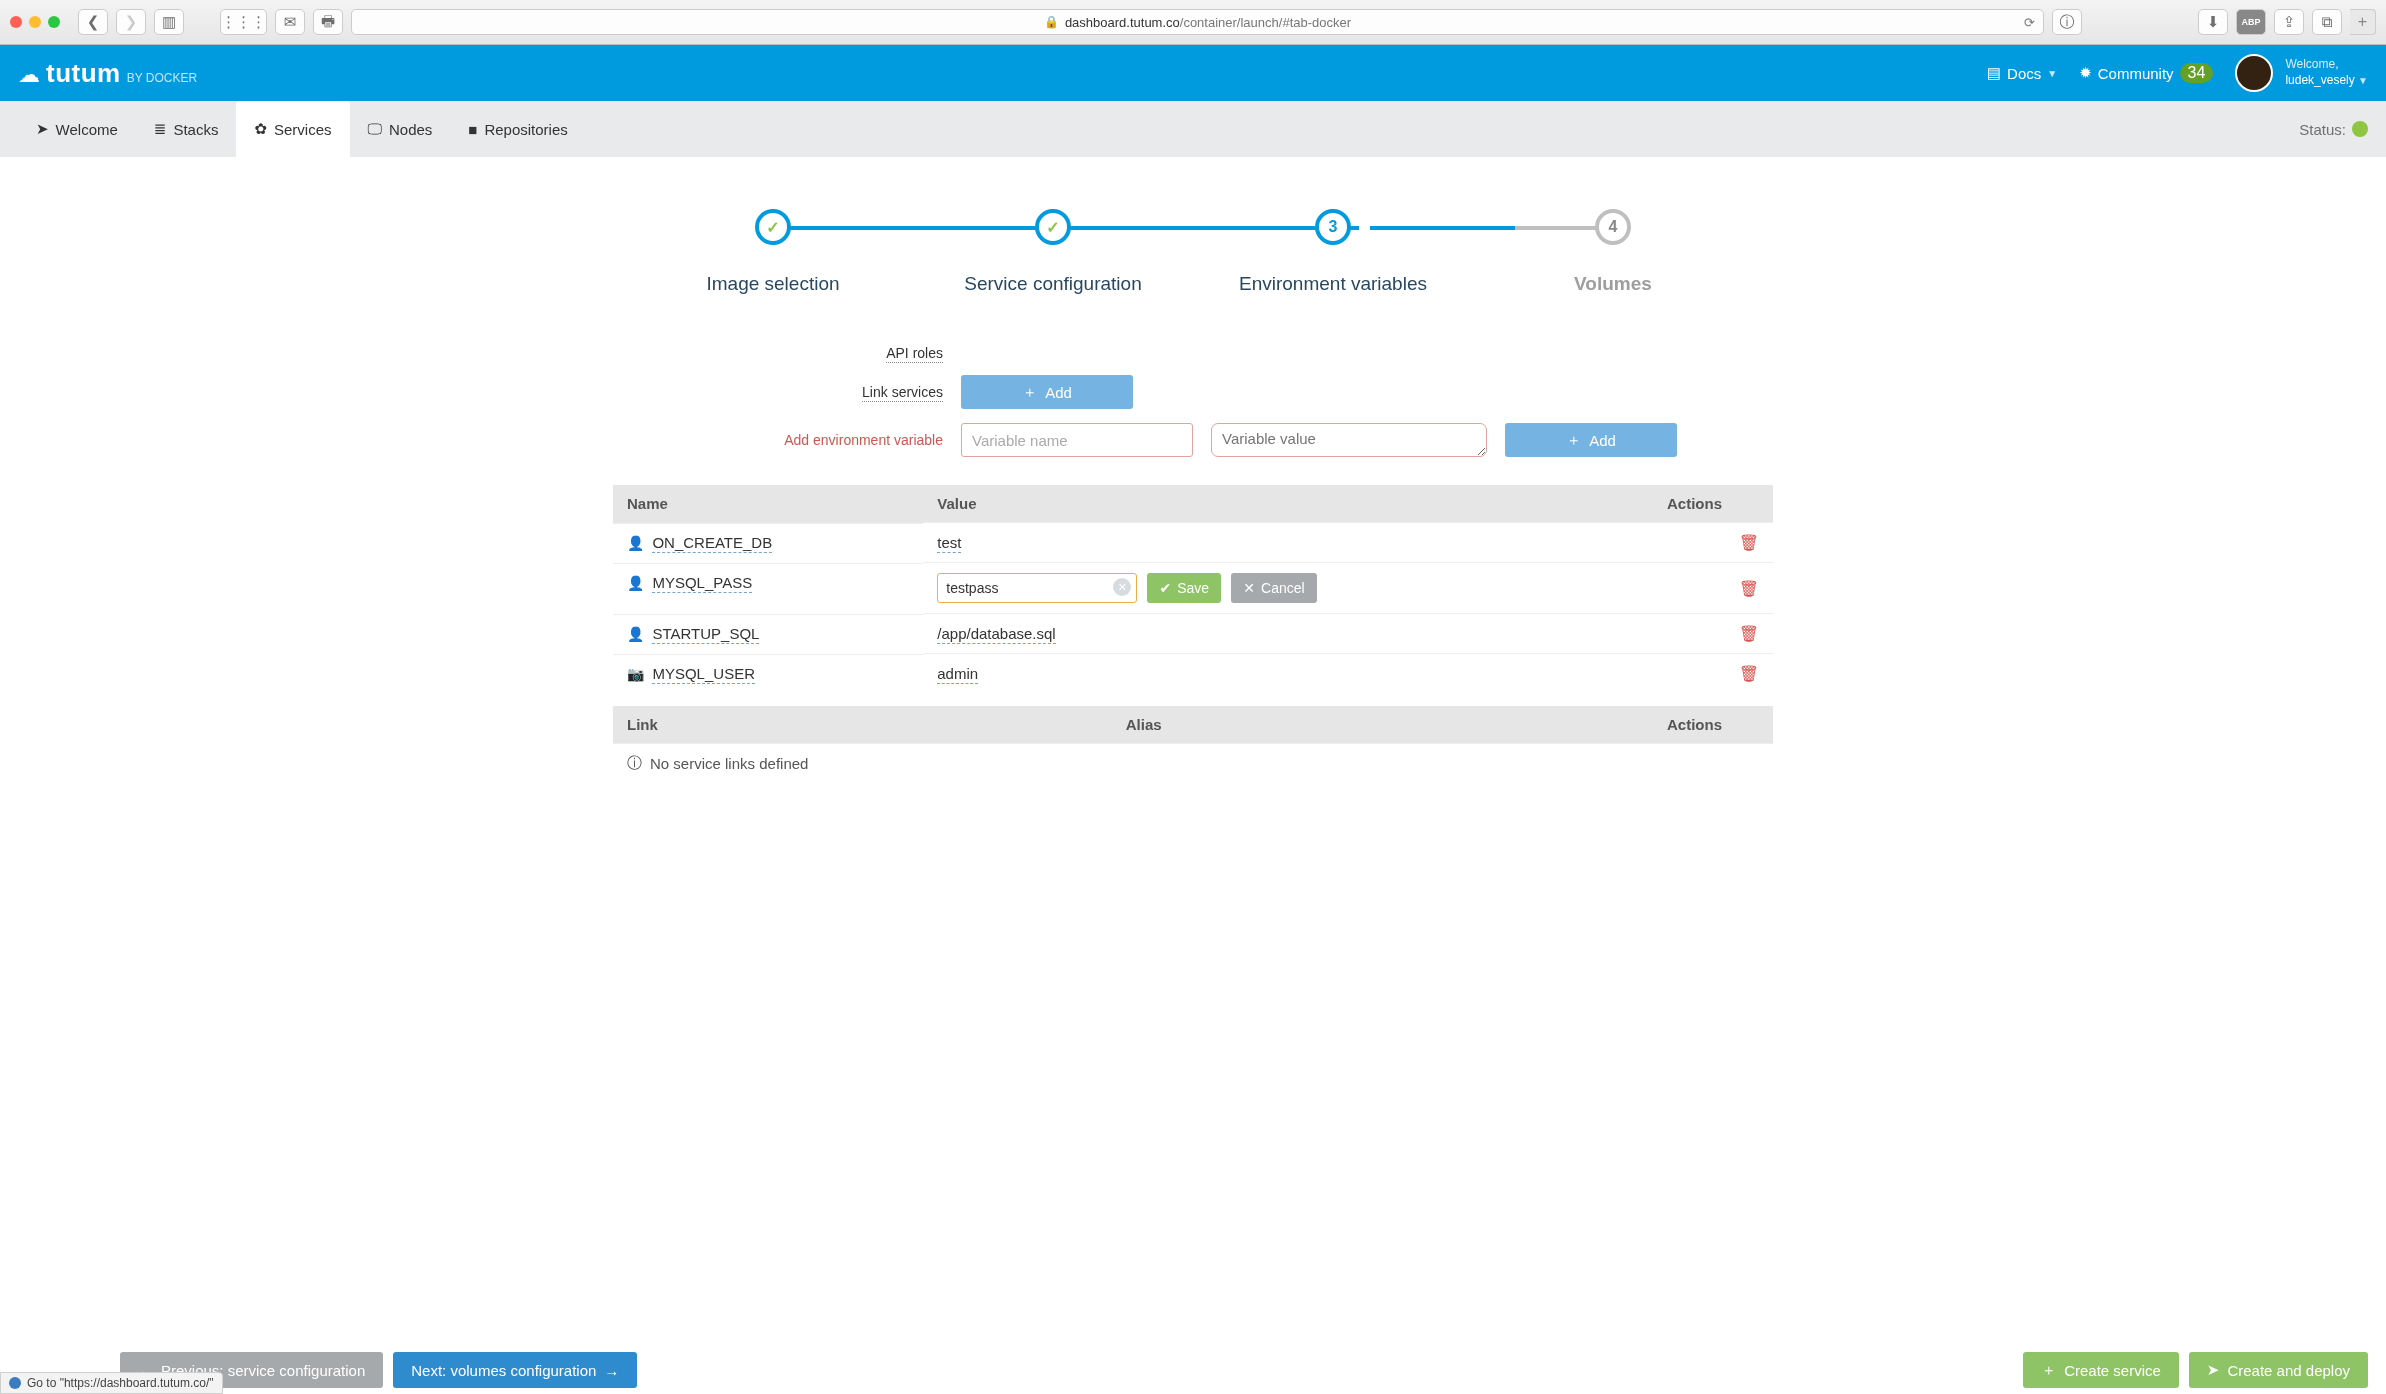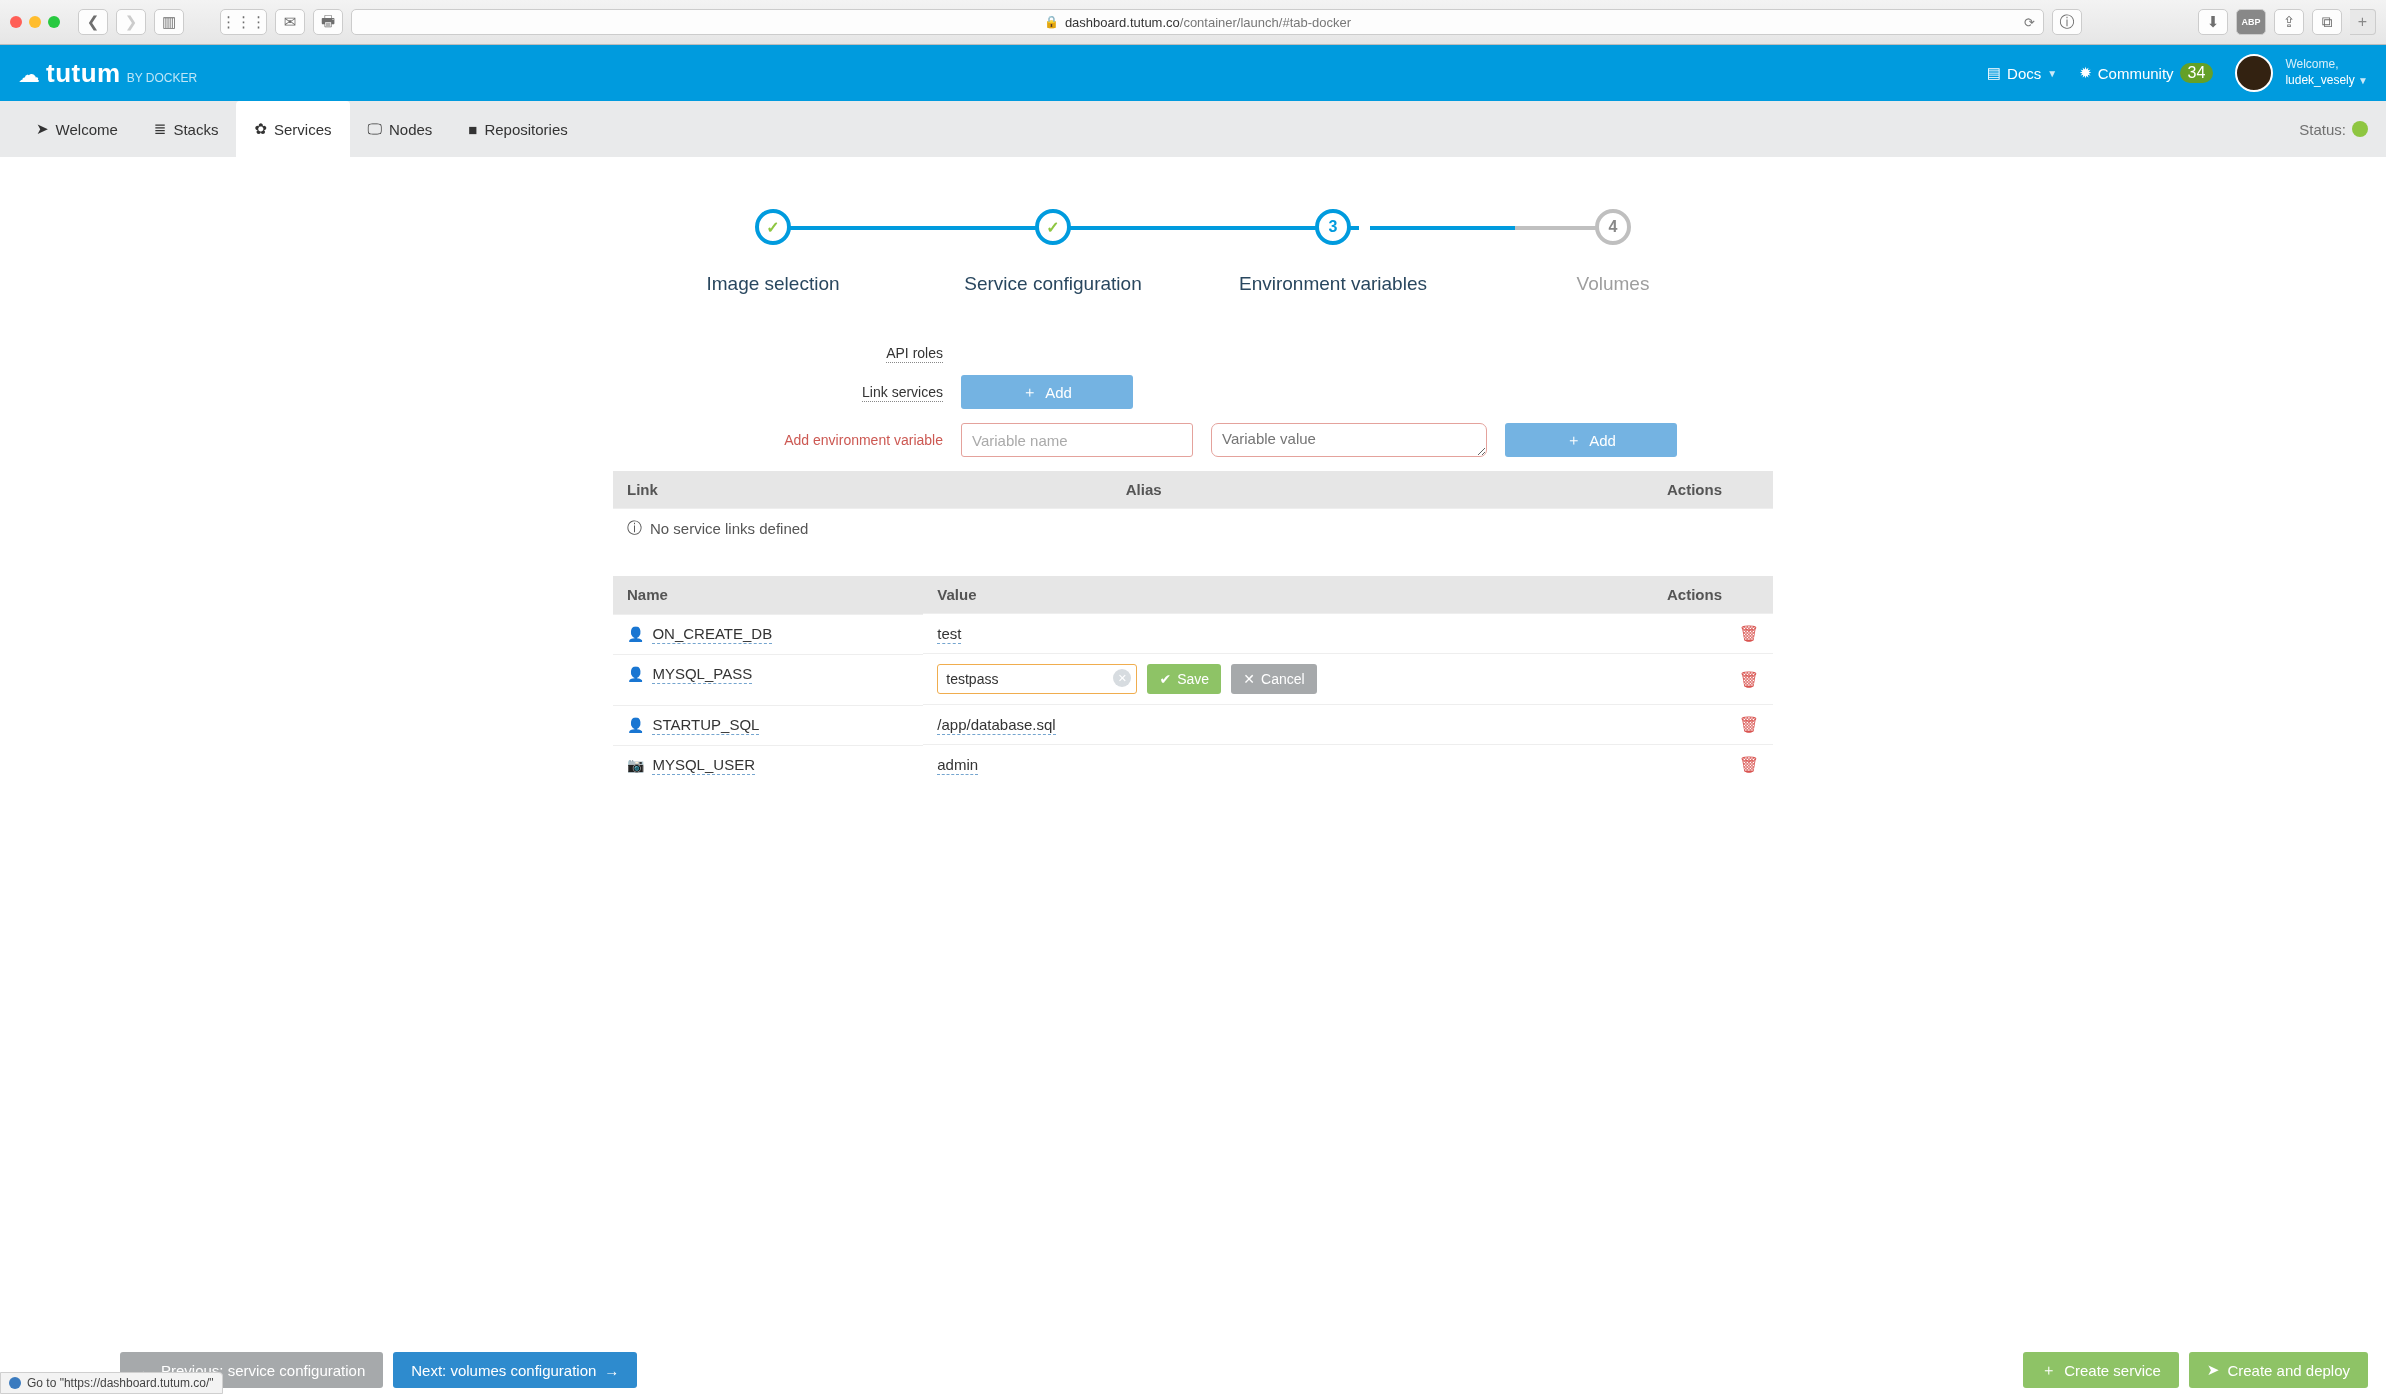--- a/index.html
+++ b/index.html
@@ -44,21 +44,21 @@
 
 .content { max-width:1180px; margin:0 auto; padding:12px 0 80px; }
 
 
 .stepper { display:flex; align-items:flex-start; justify-content:space-between; margin:40px 70px 50px; position:relative;}
 .step { display:flex; flex-direction:column; align-items:center; width:200px; position:relative; z-index:2;}
 .step-circle { width:36px; height:36px; border:4px solid #009bde; border-radius:50%; background:#fff; display:flex; align-items:center; justify-content:center; font-size:16px; color:#009bde; font-weight:600;}
 .step-circle.done { color:#8ec641; }
 .step-circle.inactive { border-color:#bfbfbf; color:#888;}
 .step-label { margin-top:28px; font-size:19px; color:#29475f;}
-.step-label.inactive { color:#9e9e9e;}
+.step-label.inactive { color:#9e9e9e;font-weight:bold;}
 
 
 .lines { position:absolute; top:17px; left:0; right:0; height:4px; z-index:1;}
 .lines .seg { position:absolute; height:4px; background:#009bde; }
 .lines .seg.inactive { background:#c0c0c0; }
 
 
 .form-area { margin:0 auto; width:1080px; }
 .form-row { display:flex; align-items:center; margin-bottom:14px; gap:18px;}
 .form-row .label-wrap { width:290px; text-align:right;}
@@ -238,20 +238,75 @@
     <div class="form-row error">
       <div class="label-wrap"><span class="err">Add environment variable</span></div>
       <input class="input err-border" style="width: 232px; flex: 0 0 auto;" placeholder="Variable name">
       <textarea class="textarea err-border" style="width: 276px; flex: 0 0 auto;" placeholder="Variable value"></textarea>
       <button class="btn-add">
           <span>＋</span>
           <span>Add</span>
         </button>
     </div>
   </div>
+
+  <table class="tbl" style="margin-top:28px;">
+    <thead>
+        <tr>
+      <th>Name</th>
+      <th>Value</th>
+      <th class="actions-cell">Actions</th>
+    </tr>
+      </thead>
+    <tbody id="env-body">
+        <tr class="env-var-row">
+    <td>
+            <span class="name-icon">👤</span>
+            <span class="dotted">ON_CREATE_DB</span>
+          </td>
+    <td><span class="dotted">test</span></td>
+    <td class="actions-cell"><span class="trash">🗑</span></td>
+        </tr>
+        <tr class="env-var-row">
+    <td>
+            <span class="name-icon">👤</span>
+            <span class="dotted">MYSQL_PASS</span>
+          </td>
+    <td><div class="editwrap">
+        <input class="editbox" value="testpass" style="">
+        <span class="editclear">✕</span>
+      </div>
+      <button class="btn-sm btn-save">
+              <span>✔</span>
+              <span>Save</span>
+            </button>
+      <button class="btn-sm btn-cancel">
+              <span>✕</span>
+              <span>Cancel</span>
+            </button></td>
+    <td class="actions-cell"><span class="trash">🗑</span></td>
+        </tr>
+        <tr class="env-var-row">
+    <td>
+            <span class="name-icon">👤</span>
+            <span class="dotted">STARTUP_SQL</span>
+          </td>
+    <td><span class="dotted">/app/database.sql</span></td>
+    <td class="actions-cell"><span class="trash">🗑</span></td>
+        </tr>
+        <tr class="env-var-row">
+    <td>
+            <span class="name-icon">📷</span>
+            <span class="dotted">MYSQL_USER</span>
+          </td>
+    <td><span class="dotted">admin</span></td>
+    <td class="actions-cell"><span class="trash">🗑</span></td>
+        </tr>
+      </tbody>
+  </table>
 
   <table class="tbl">
     <thead>
         <tr>
       <th>Link</th>
       <th>Alias</th>
       <th class="actions-cell">Actions</th>
     </tr>
       </thead>
     <tbody>
@@ -259,75 +314,20 @@
           <td colspan="3">
             <div class="empty">
               <span>ⓘ</span>
               <span>No service links defined</span>
             </div>
           </td>
         </tr>
     </tbody>
   </table>
 
-  <table class="tbl" style="margin-top:28px;">
-    <thead>
-        <tr>
-      <th>Name</th>
-      <th>Value</th>
-      <th class="actions-cell">Actions</th>
-    </tr>
-      </thead>
-    <tbody id="env-body">
-        <tr class="env-var-row">
-    <td>
-            <span class="name-icon">👤</span>
-            <span class="dotted">ON_CREATE_DB</span>
-          </td>
-    <td><span class="dotted">test</span></td>
-    <td class="actions-cell"><span class="trash">🗑</span></td>
-        </tr>
-        <tr class="env-var-row">
-    <td>
-            <span class="name-icon">👤</span>
-            <span class="dotted">MYSQL_PASS</span>
-          </td>
-    <td><div class="editwrap">
-        <input class="editbox" value="testpass" style="">
-        <span class="editclear">✕</span>
-      </div>
-      <button class="btn-sm btn-save">
-              <span>✔</span>
-              <span>Save</span>
-            </button>
-      <button class="btn-sm btn-cancel">
-              <span>✕</span>
-              <span>Cancel</span>
-            </button></td>
-    <td class="actions-cell"><span class="trash">🗑</span></td>
-        </tr>
-        <tr class="env-var-row">
-    <td>
-            <span class="name-icon">👤</span>
-            <span class="dotted">STARTUP_SQL</span>
-          </td>
-    <td><span class="dotted">/app/database.sql</span></td>
-    <td class="actions-cell"><span class="trash">🗑</span></td>
-        </tr>
-        <tr class="env-var-row">
-    <td>
-            <span class="name-icon">📷</span>
-            <span class="dotted">MYSQL_USER</span>
-          </td>
-    <td><span class="dotted">admin</span></td>
-    <td class="actions-cell"><span class="trash">🗑</span></td>
-        </tr>
-      </tbody>
-  </table>
-
 </div>
 
 <div class="footerbar">
   <div class="footer-left">
     <button class="btn btn-grey">
         <span>←</span>
         <span>Previous: service configuration</span>
       </button>
     <button class="btn btn-blue">
         <span>Next: volumes configuration</span>

